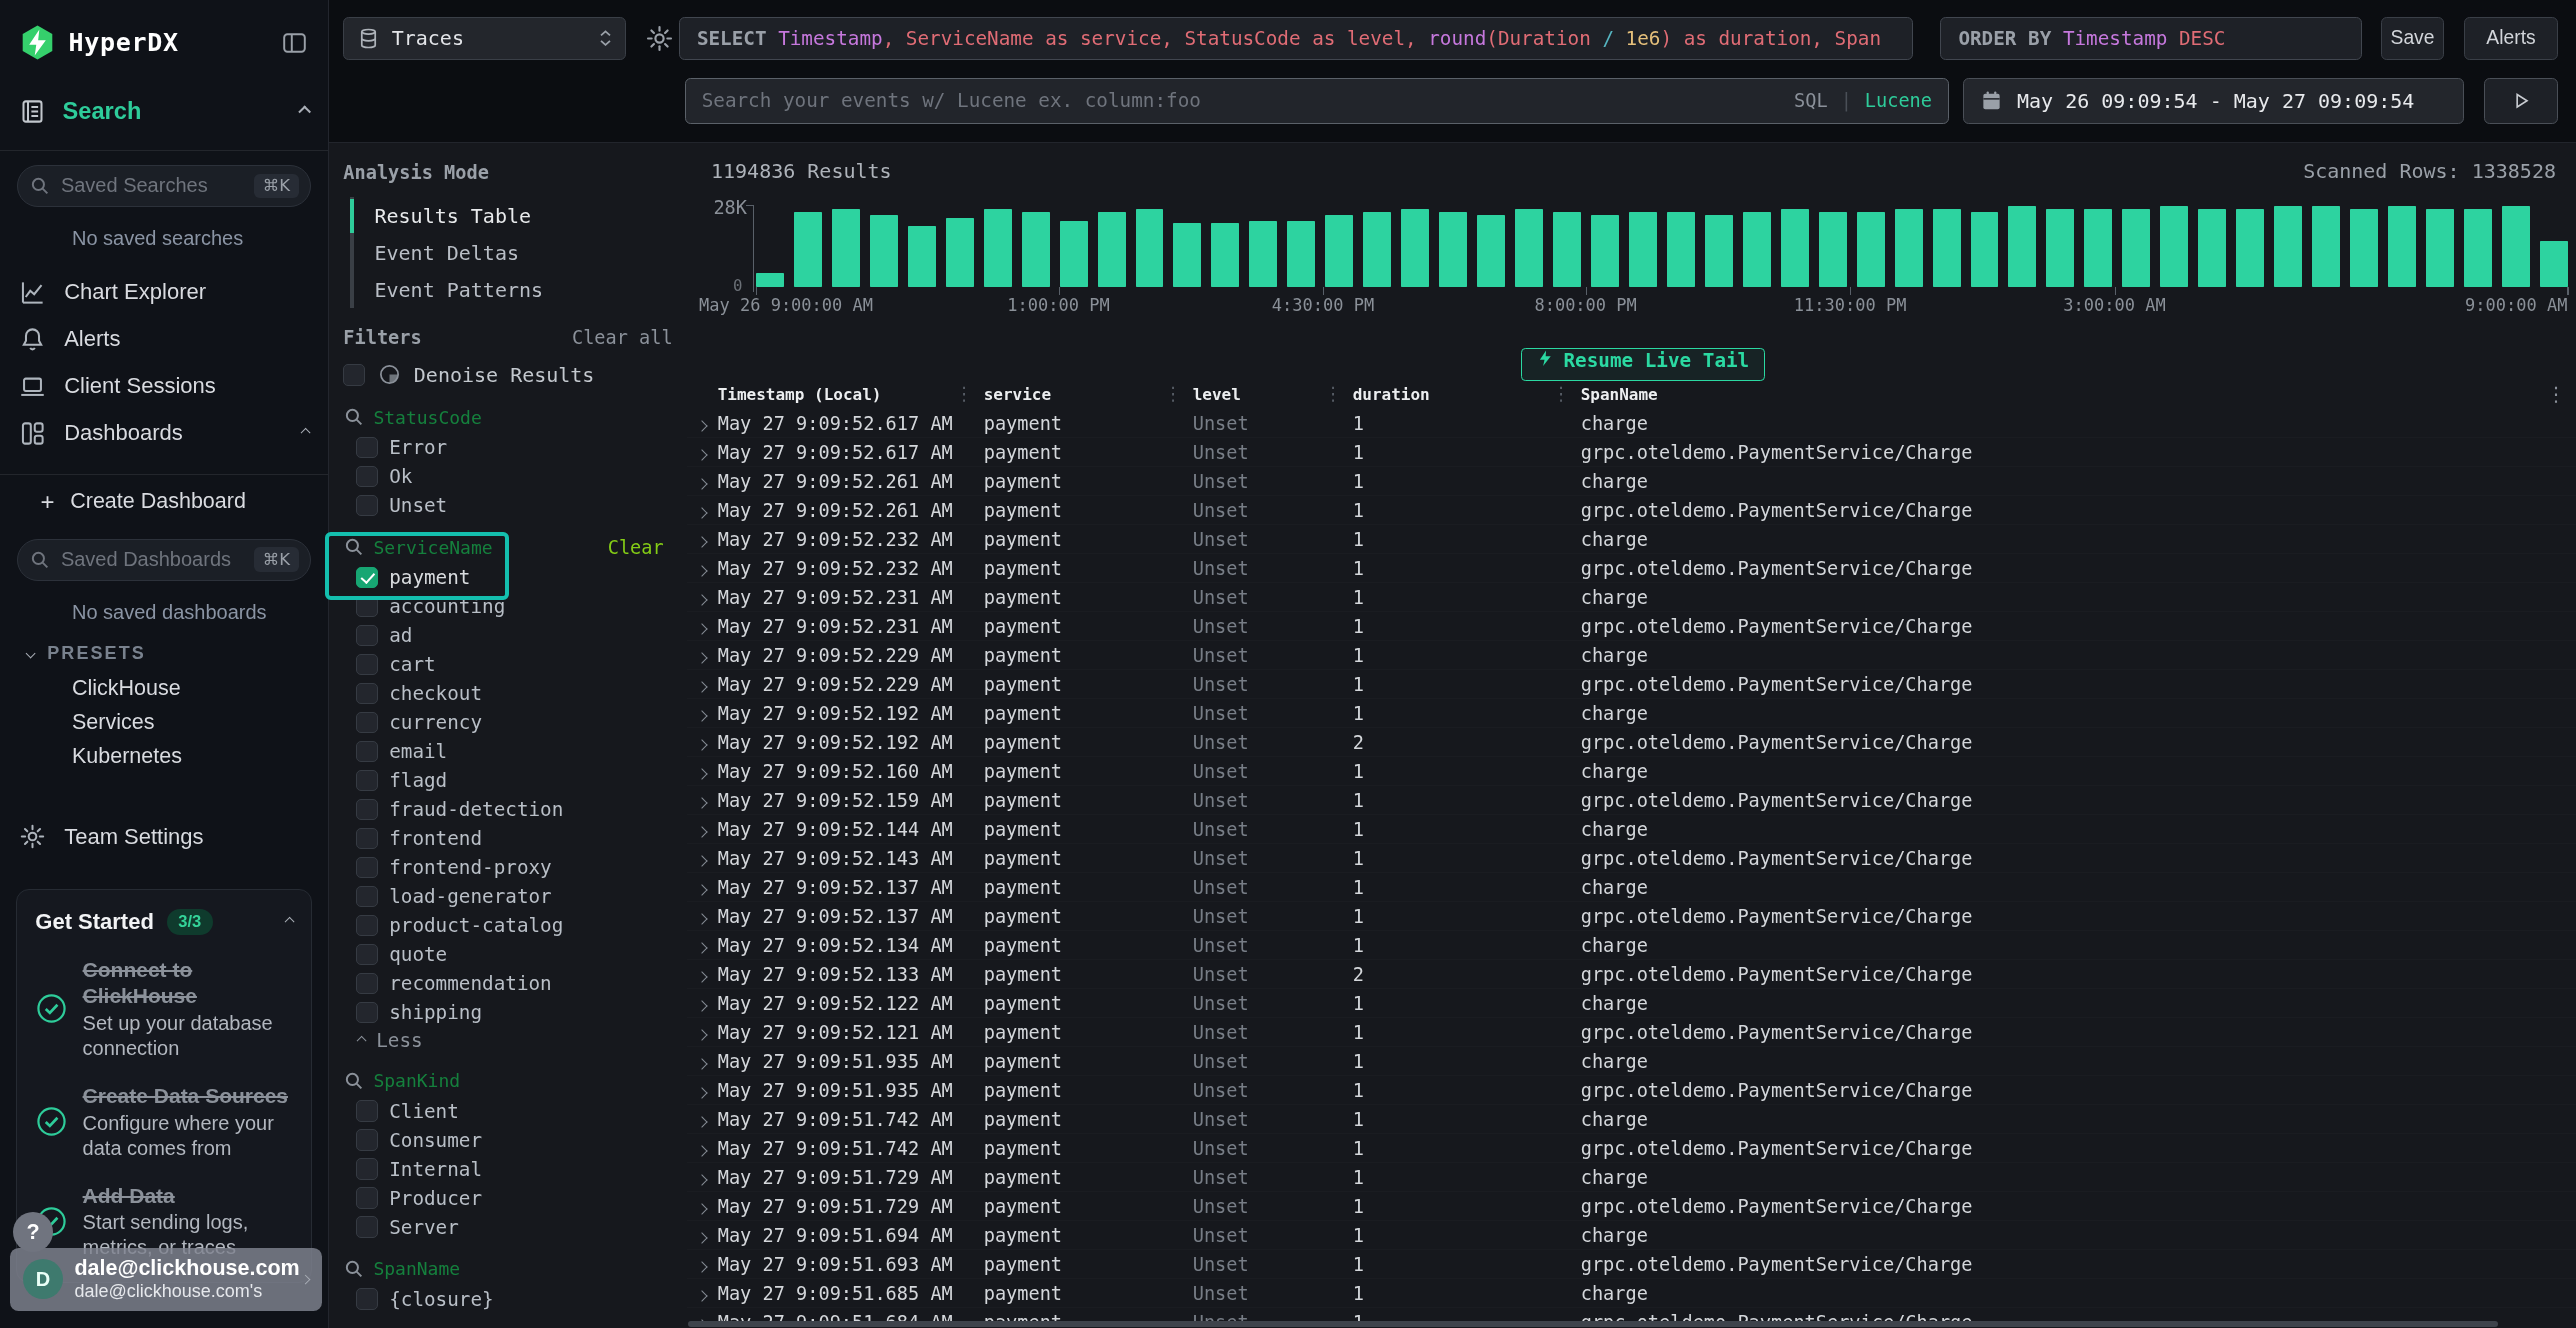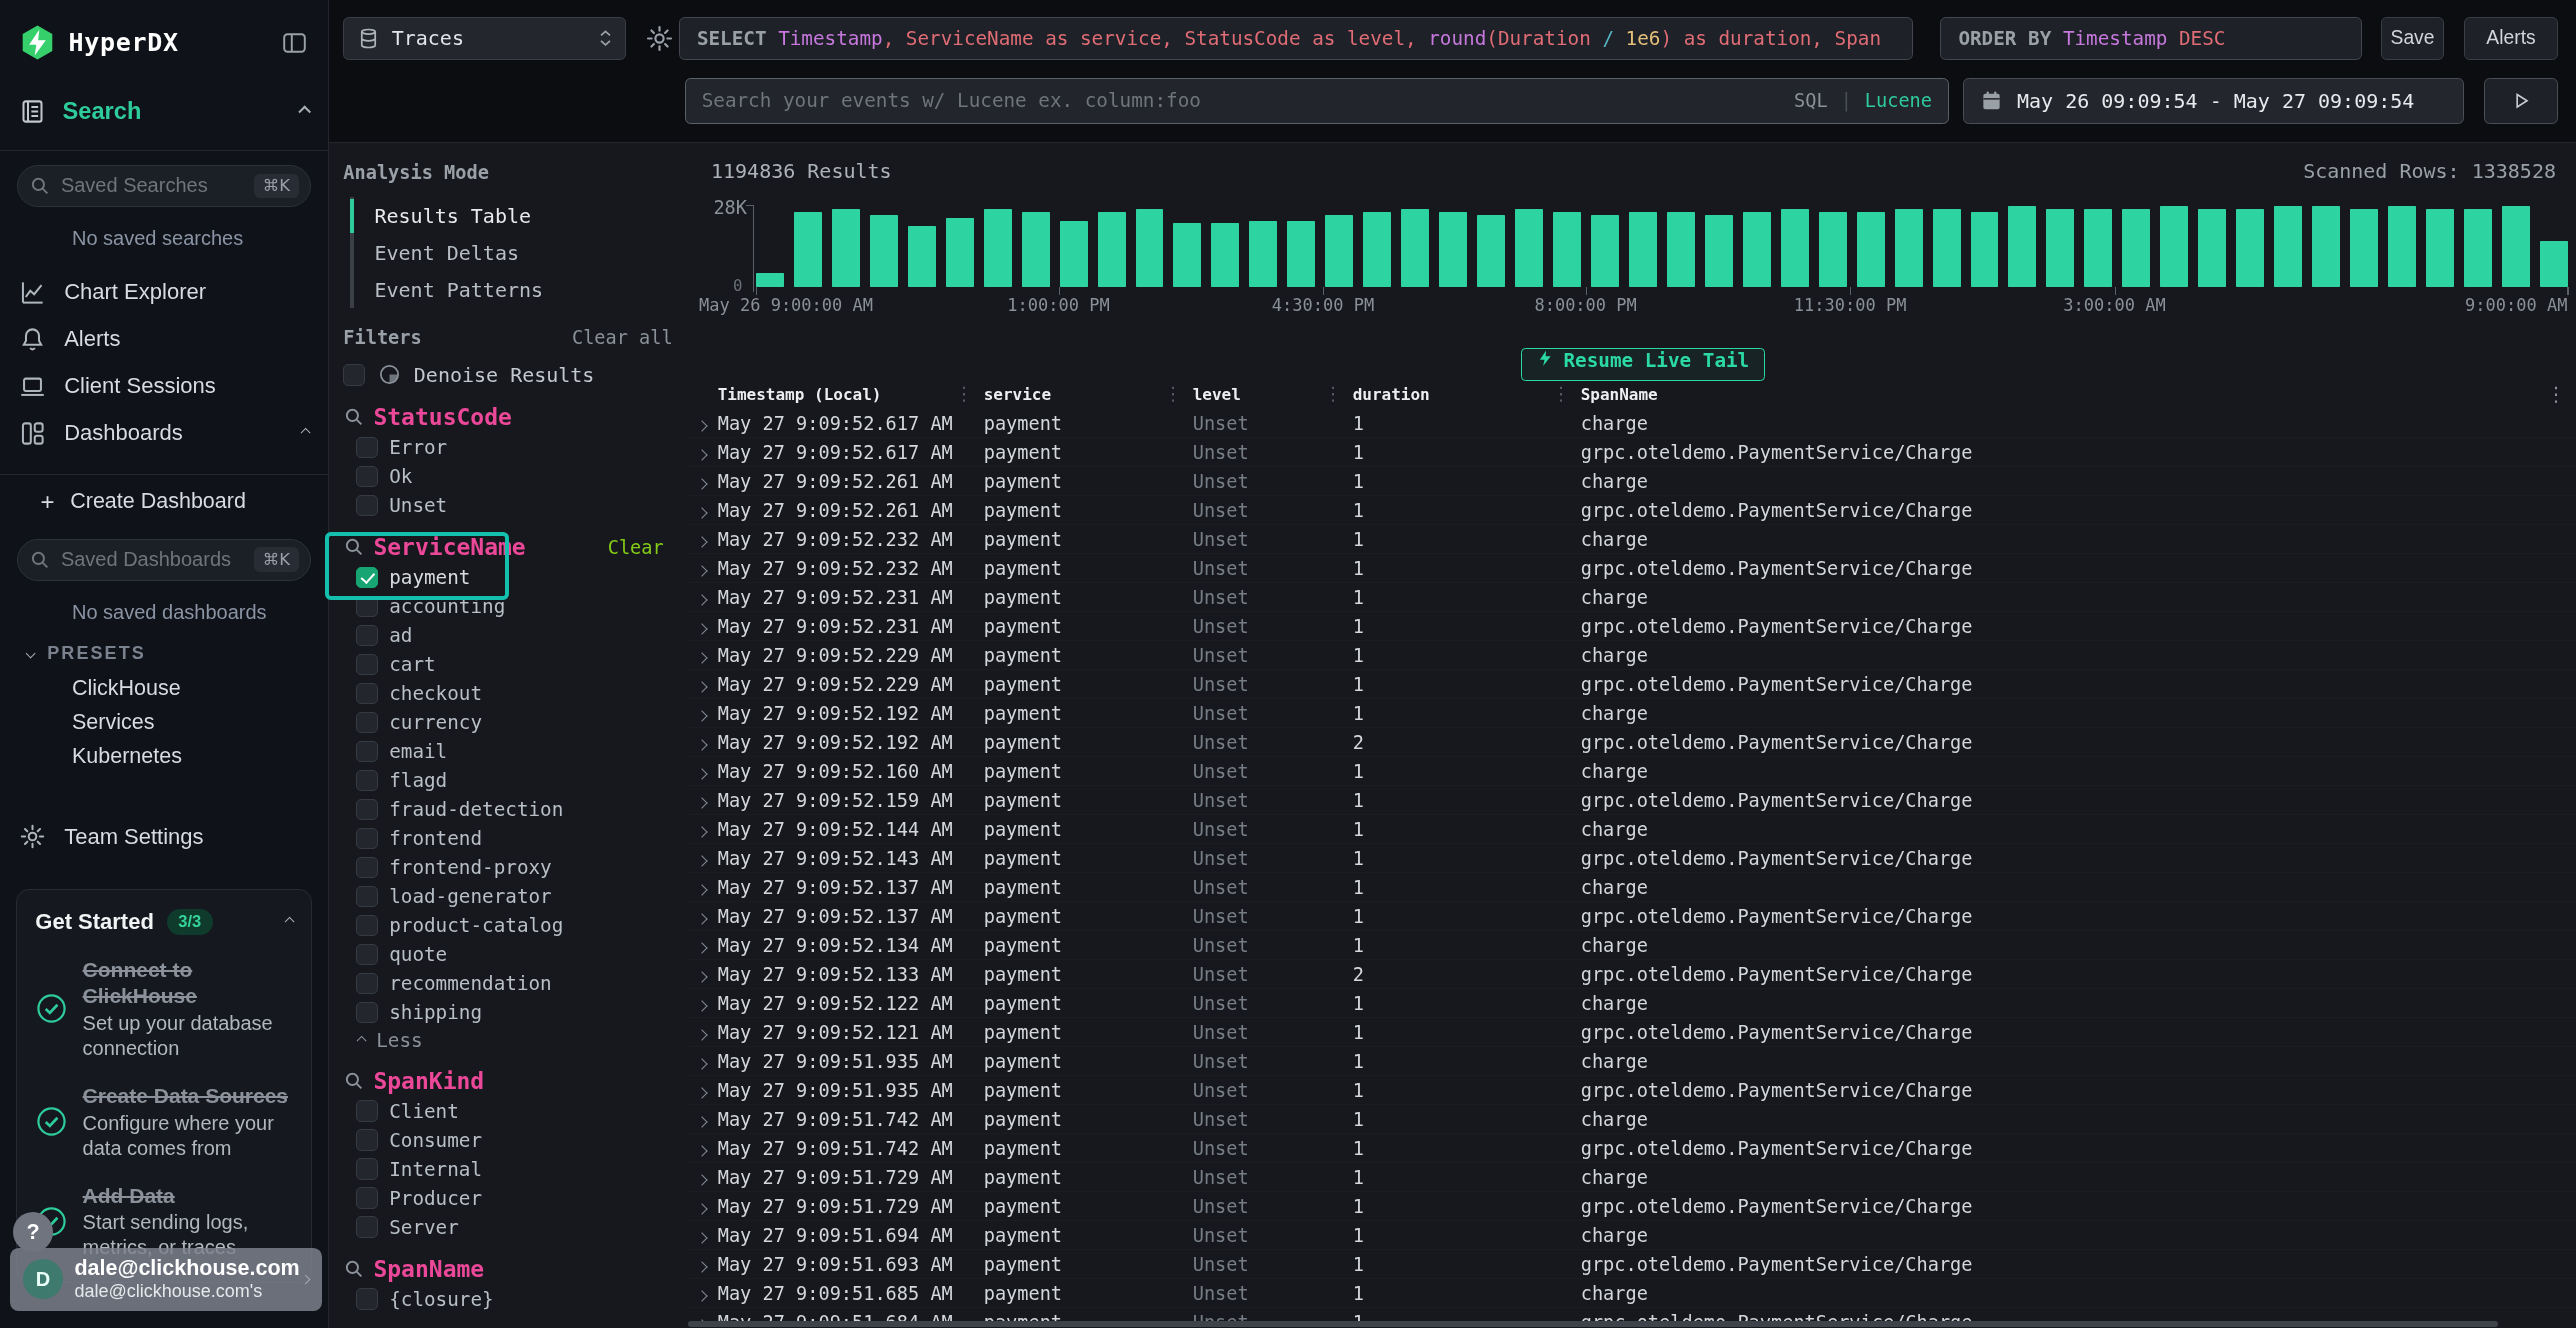--- a/index.html
+++ b/index.html
@@ -117,21 +117,21 @@
   .clear-link{font-size:18.6px;color:#8b919a}
   .denoise-row{display:flex;align-items:center;gap:13px;margin-top:11.4px;height:30px;color:#c3c8ce;font-size:20px}
   .cb{width:21.5px;height:21.5px;border-radius:5px;background:#23262d;border:1.4px solid #363b43;flex:none;position:relative}
   .cb.on{background:#17a673;border-color:#17a673}
   .cb.on::after{content:"";position:absolute;left:6.4px;top:2.1px;width:5.7px;height:10.7px;
     border-right:2.5px solid #fff;border-bottom:2.5px solid #fff;transform:rotate(42deg)}
   .denoise-ic{color:#8b919a}
   .fgroup-head{display:flex;align-items:center;margin-top:11.4px;height:31.5px}
   .fgroup-left{display:flex;align-items:center;gap:8.6px}
   .ficon{color:#8b919a}
-  .fgroup-name{font-size:23px;font-weight:bold;color:#ec4899}
+  .fgroup-name{font-size:18px;font-weight:normal;color:#15803d}
   .fgroup-clear{margin-left:auto;margin-right:9px;font-size:18.6px;color:#84cc16}
   .frow{display:flex;align-items:center;gap:11.4px;height:29px;padding-left:13px;font-size:19.3px;color:var(--txt-mid)}
   .frow .flabel.strong{color:#d9dcdf}
   .fless{display:flex;align-items:center;gap:11.4px;height:27px;padding-left:14.3px;color:#8b919a;font-size:19.3px}
   .fless .chv{border-color:#8b919a}
   .annotation-box{position:absolute;border:4.3px solid var(--annot);border-radius:5.7px;pointer-events:none;z-index:5}
 
   
   .results{flex:1;position:relative;min-width:0;overflow:hidden}
   .res-count{position:absolute;left:24px;top:15.7px;font-size:20px;color:#aeb3ba}

